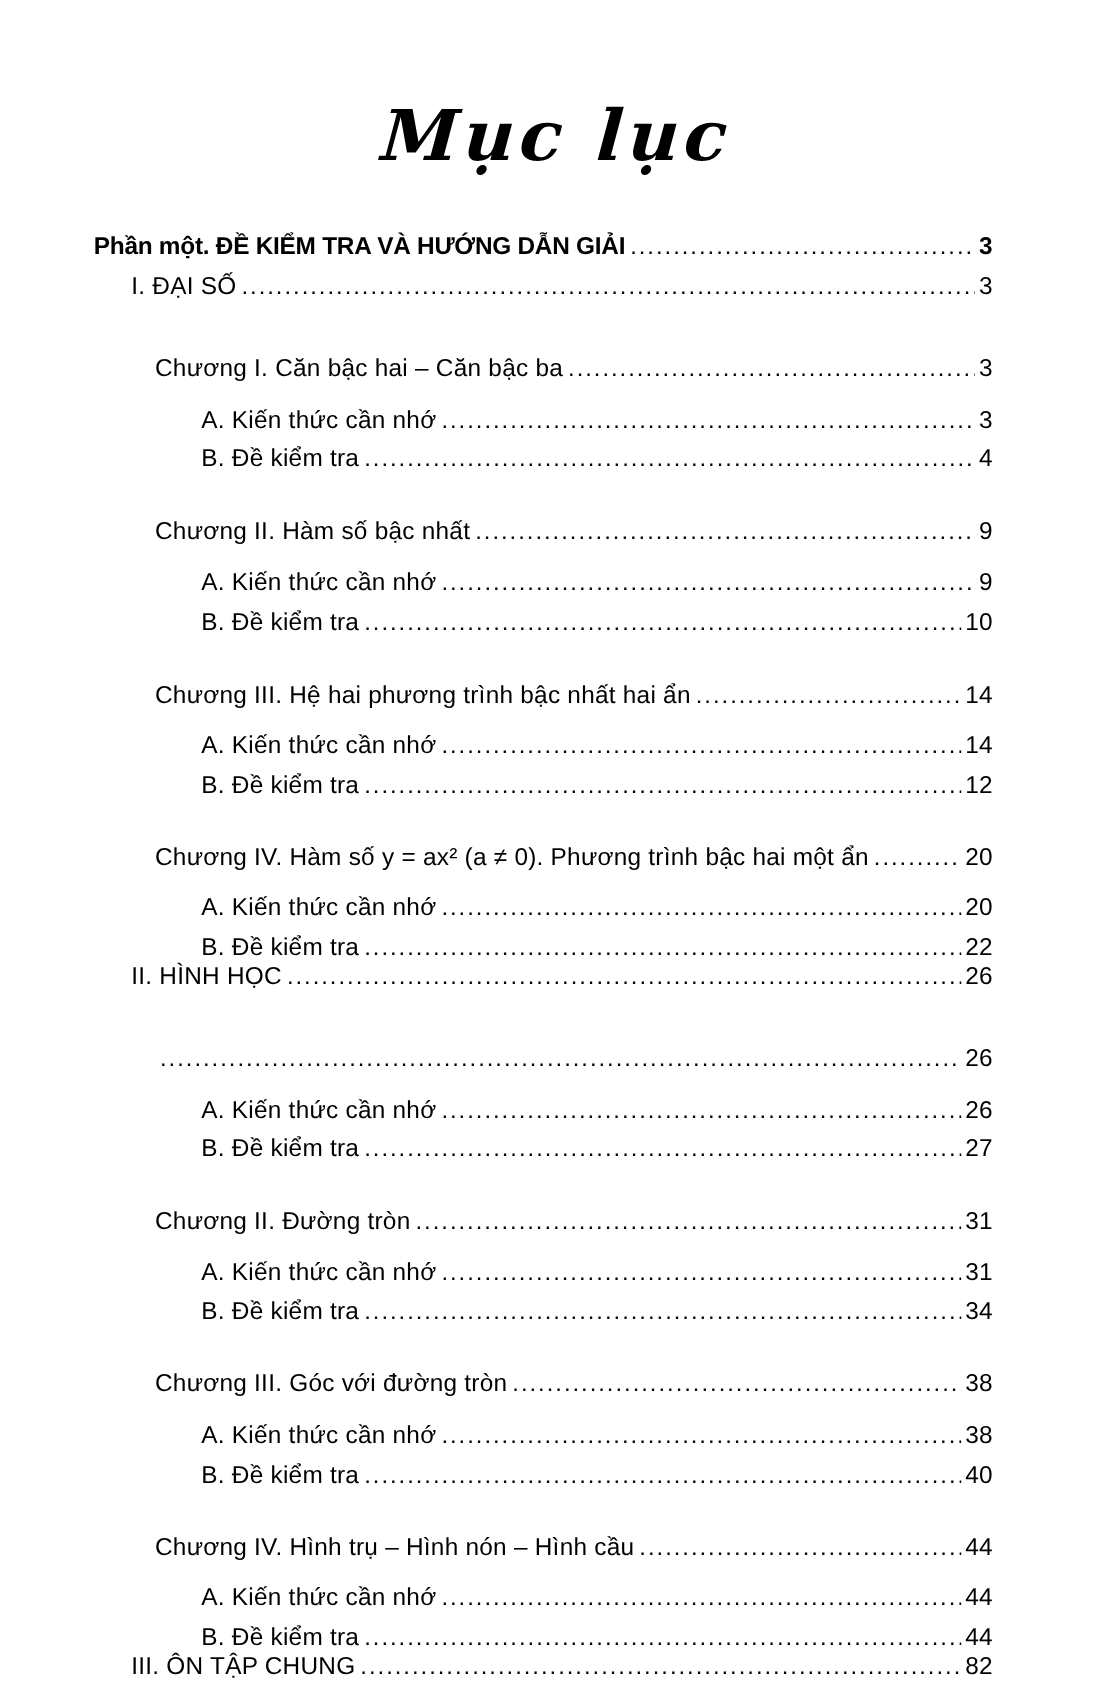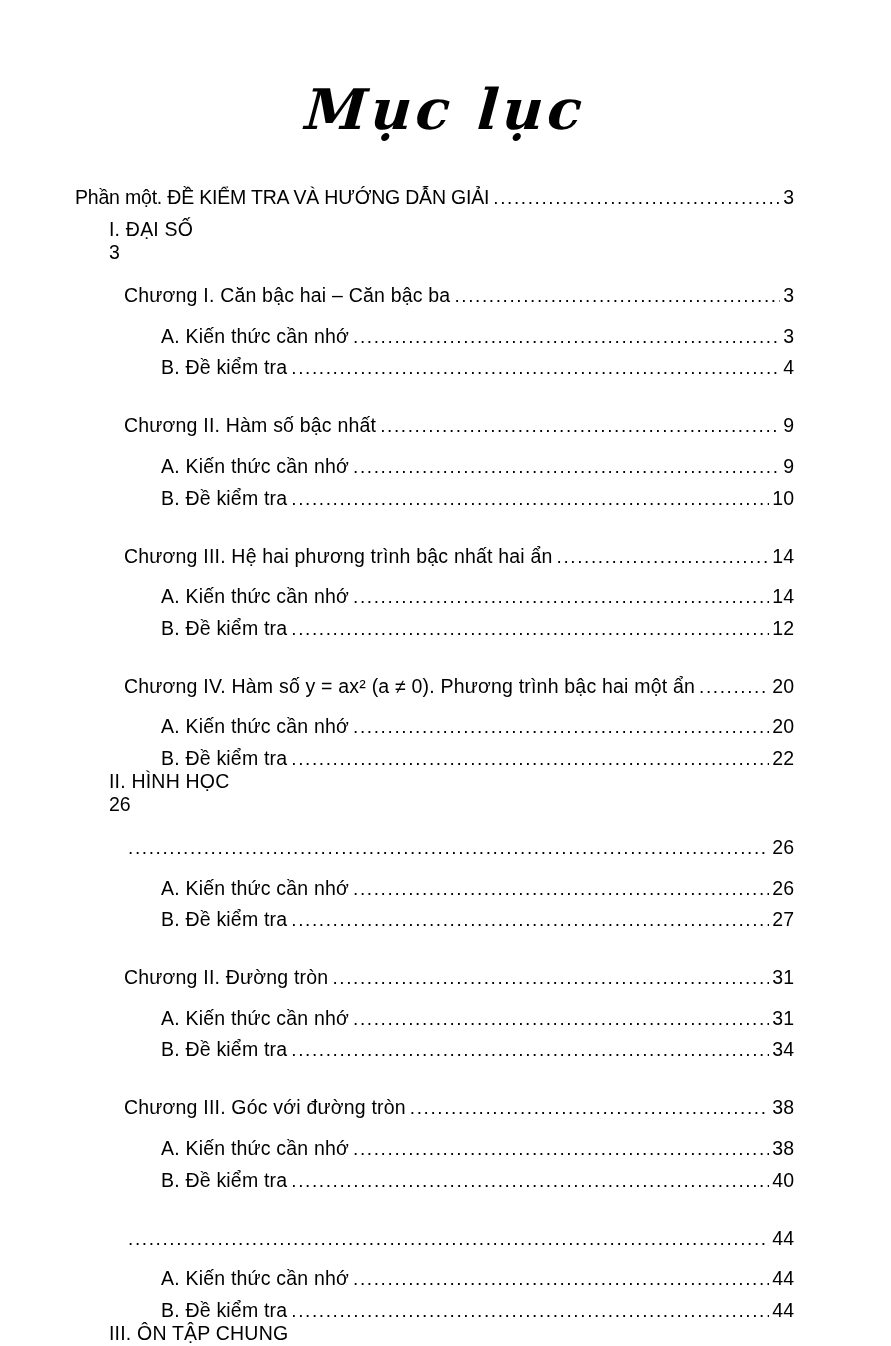--- a/index.html
+++ b/index.html
@@ -35,24 +35,24 @@
   }
   .toc-row {
     display: flex;
     align-items: baseline;
     height: 31.7px;
     font-size: 19.5px;
     white-space: nowrap;
   }
   .toc-label { flex: 0 0 auto; letter-spacing: 0.2px; }
   .toc-row.bold .toc-label,
-  .toc-row.bold .toc-page { font-weight: normal; }
+  .toc-row.bold .toc-page { font-weight: bold; }
   .toc-row.bold .toc-label { letter-spacing: -0.2px; }
   .lv0 { padding-left: 0; }
-  .lv1 { padding-left: 30px; flex-direction: column; }
+  .lv1 { padding-left: 30px; }
   .lv2 { padding-left: 49px; margin-top: 35px; }
   .lv3 { padding-left: 86px; align-items: flex-end; }
   .toc-dots {
     flex: 1 1 auto;
     overflow: hidden;
     white-space: nowrap;
     margin: 0 3px 0 4px;
     letter-spacing: 1.6px;
     font-size: 19px;
   }
@@ -183,20 +183,21 @@
     <span class="toc-label">A. Kiến thức cần nhớ</span>
     <span class="toc-dots"></span>
     <span class="toc-page">38</span>
   </div>
       <div class="toc-row lv3">
     <span class="toc-label">B. Đề kiểm tra</span>
     <span class="toc-dots"></span>
     <span class="toc-page">40</span>
   </div>
       <div class="toc-row lv2">
+    <span class="toc-label">Chương IV. Hình trụ – Hình nón – Hình cầu</span>
     <span class="toc-dots"></span>
     <span class="toc-page">44</span>
   </div>
       <div class="toc-row lv3">
     <span class="toc-label">A. Kiến thức cần nhớ</span>
     <span class="toc-dots"></span>
     <span class="toc-page">44</span>
   </div>
       <div class="toc-row lv3">
     <span class="toc-label">B. Đề kiểm tra</span>

